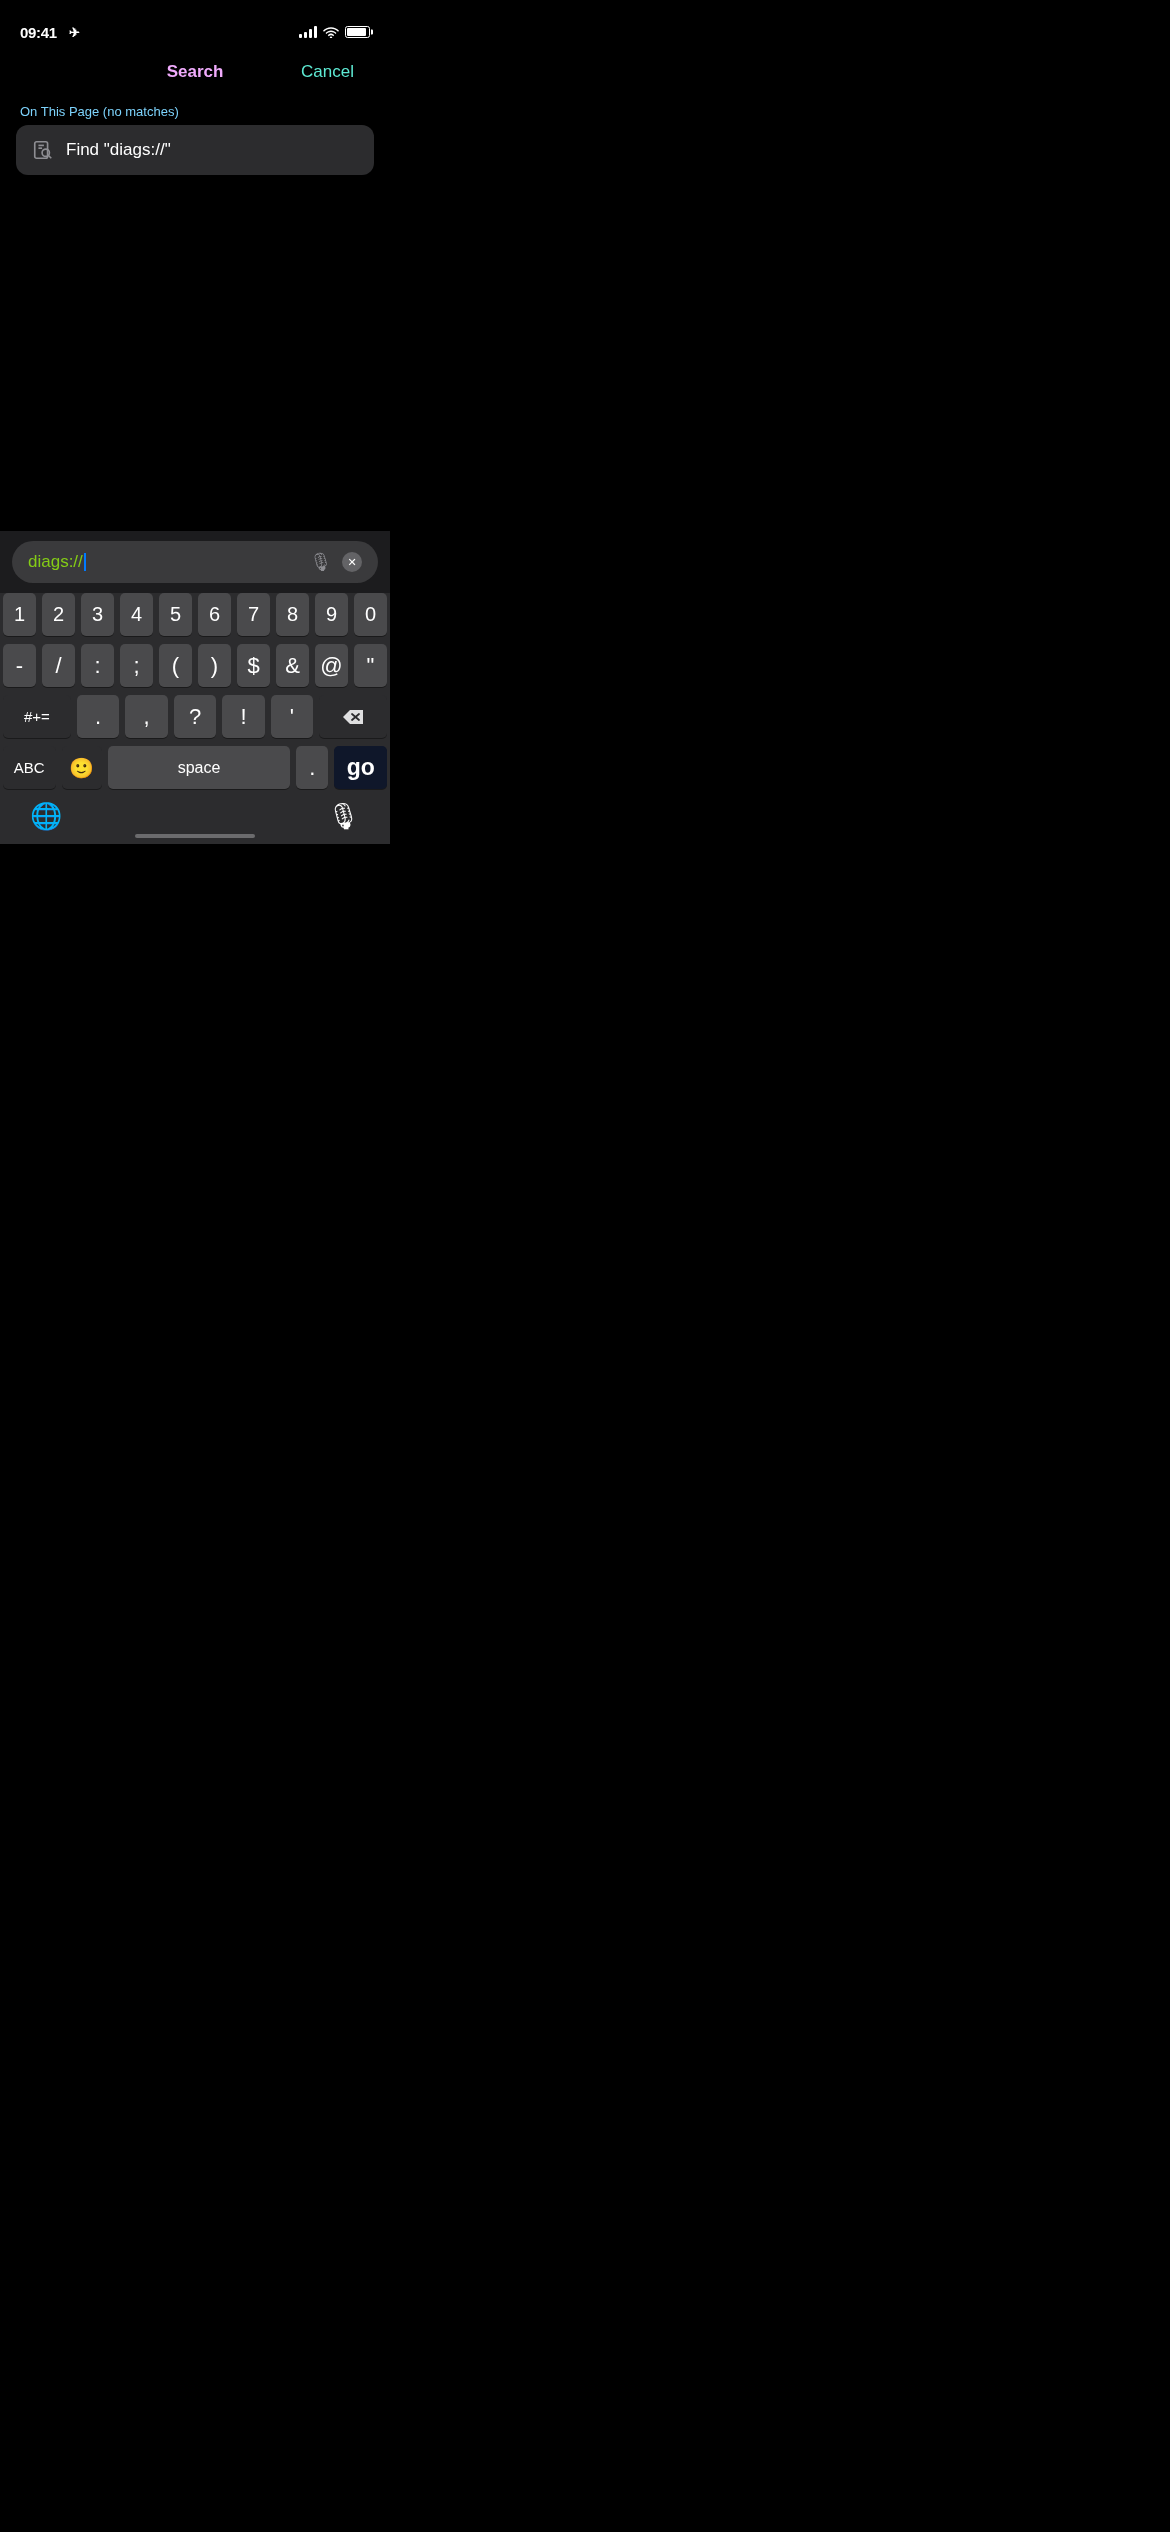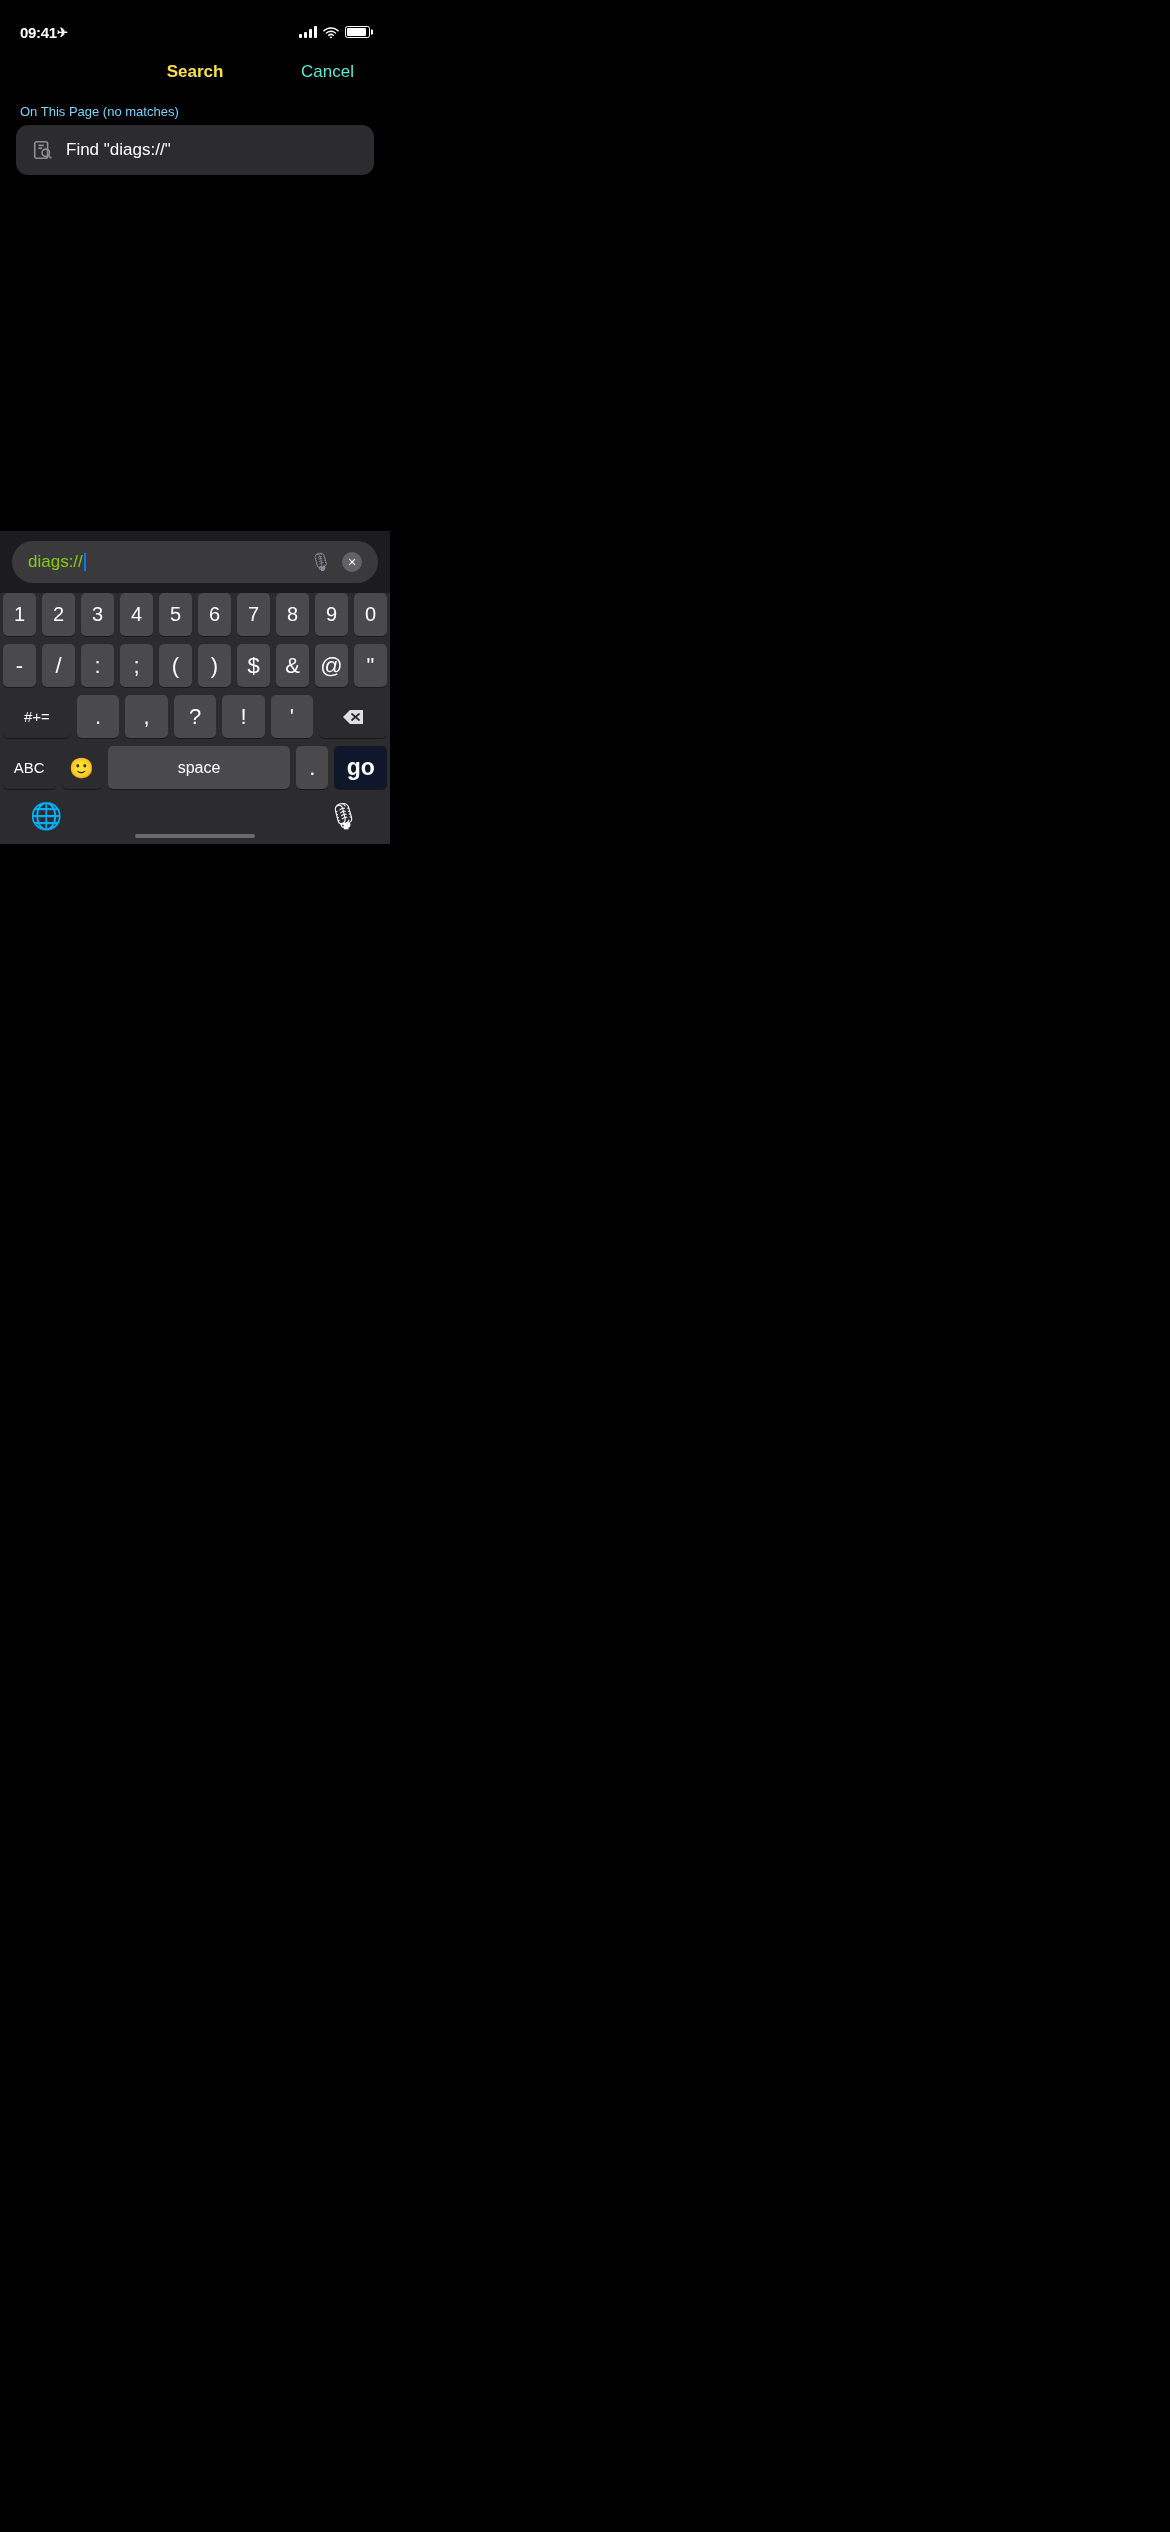--- a/index.html
+++ b/index.html
@@ -19,21 +19,21 @@
     .status-bar {
       display: flex;
       justify-content: space-between;
       align-items: center;
       padding: 14px 20px 0;
       height: 50px;
     }
     .status-left {
       display: flex;
       align-items: center;
-      gap: 0;
+      gap: 12px;
       font-size: 15px;
       font-weight: 600;
       letter-spacing: -0.3px;
     }
     .status-right {
       display: flex;
       align-items: center;
       gap: 6px;
     }
     .signal-bars {
@@ -88,21 +88,21 @@
     .search-header {
       display: flex;
       justify-content: center;
       align-items: center;
       padding: 12px 20px 14px;
       position: relative;
     }
     .search-title {
       font-size: 17px;
       font-weight: 600;
-      color: #fde047;
+      color: #f0abfc;
       text-align: center;
     }
     .cancel-btn {
       position: absolute;
       right: 36px;
       font-size: 17px;
       color: #5eead4;
       background: none;
       border: none;
       cursor: pointer;

